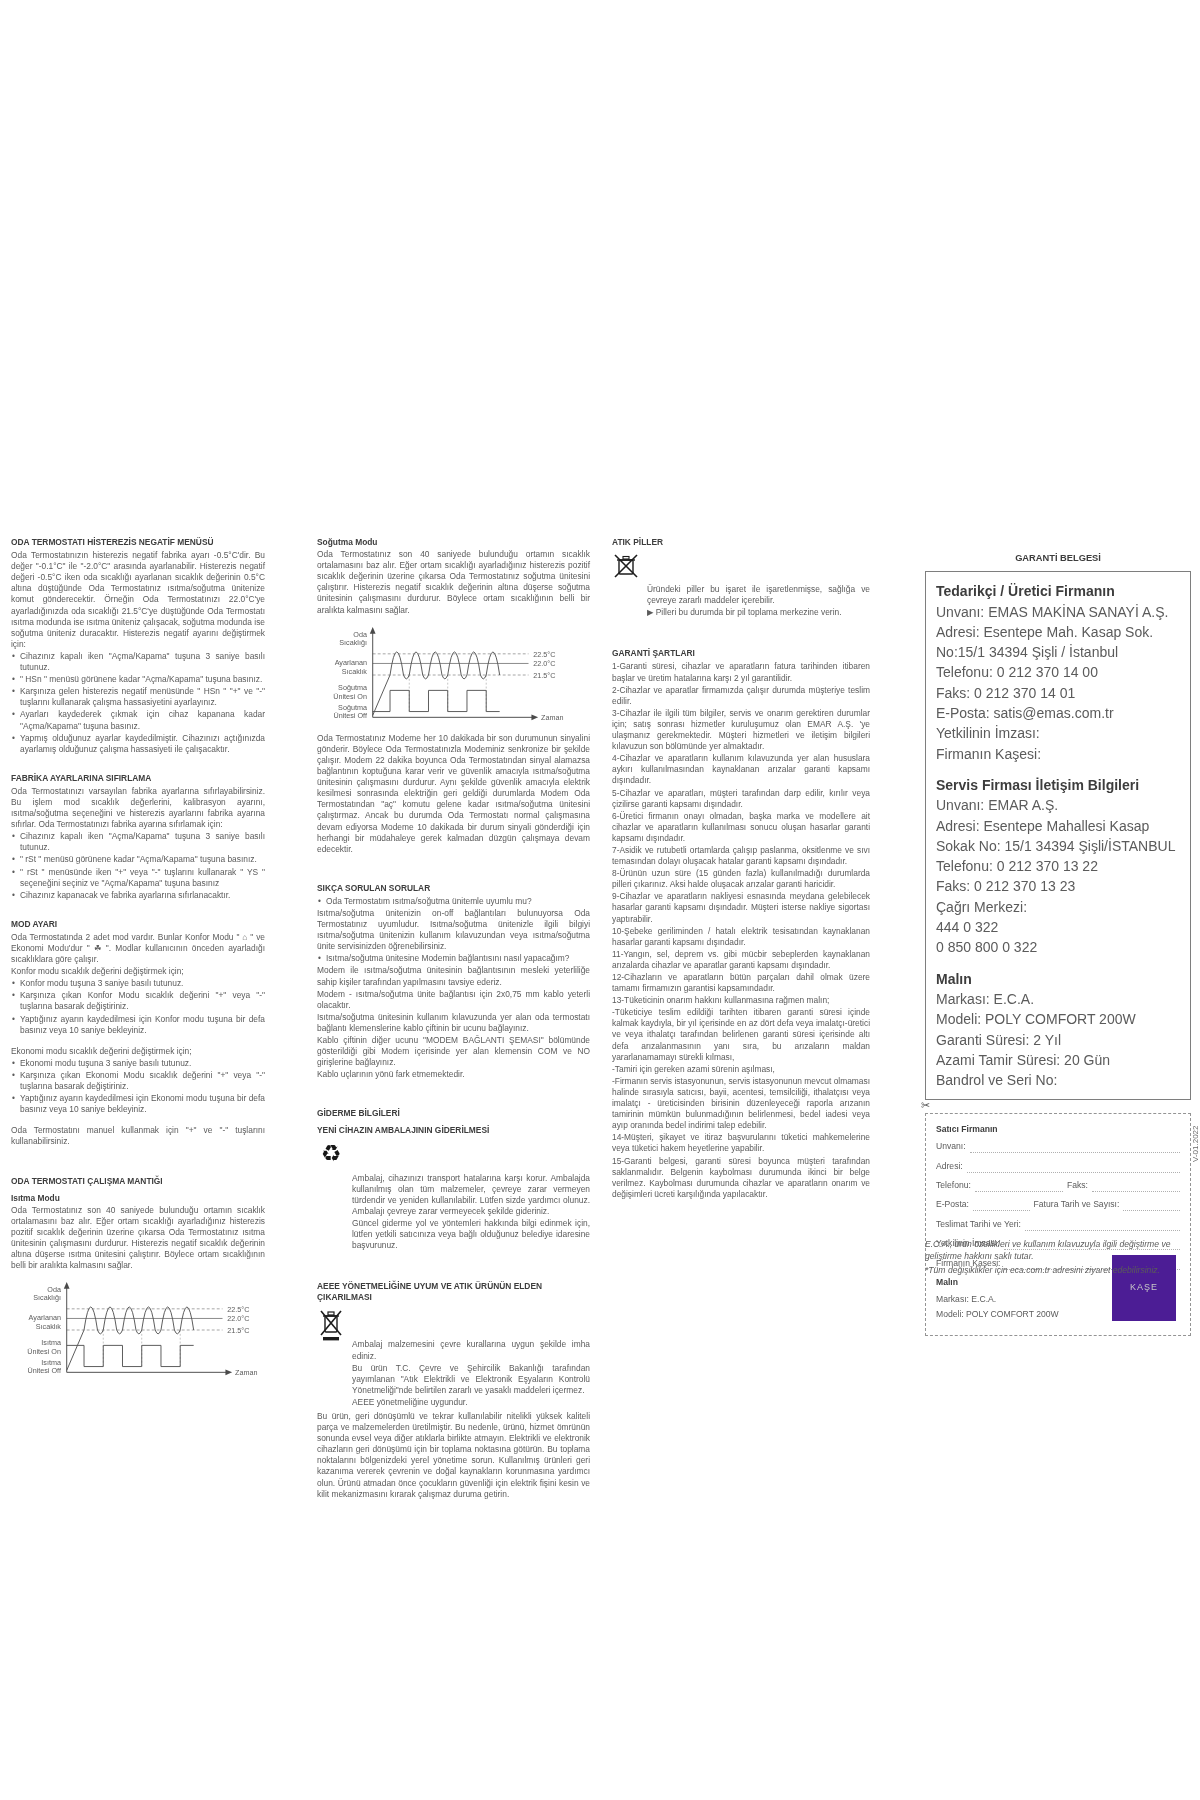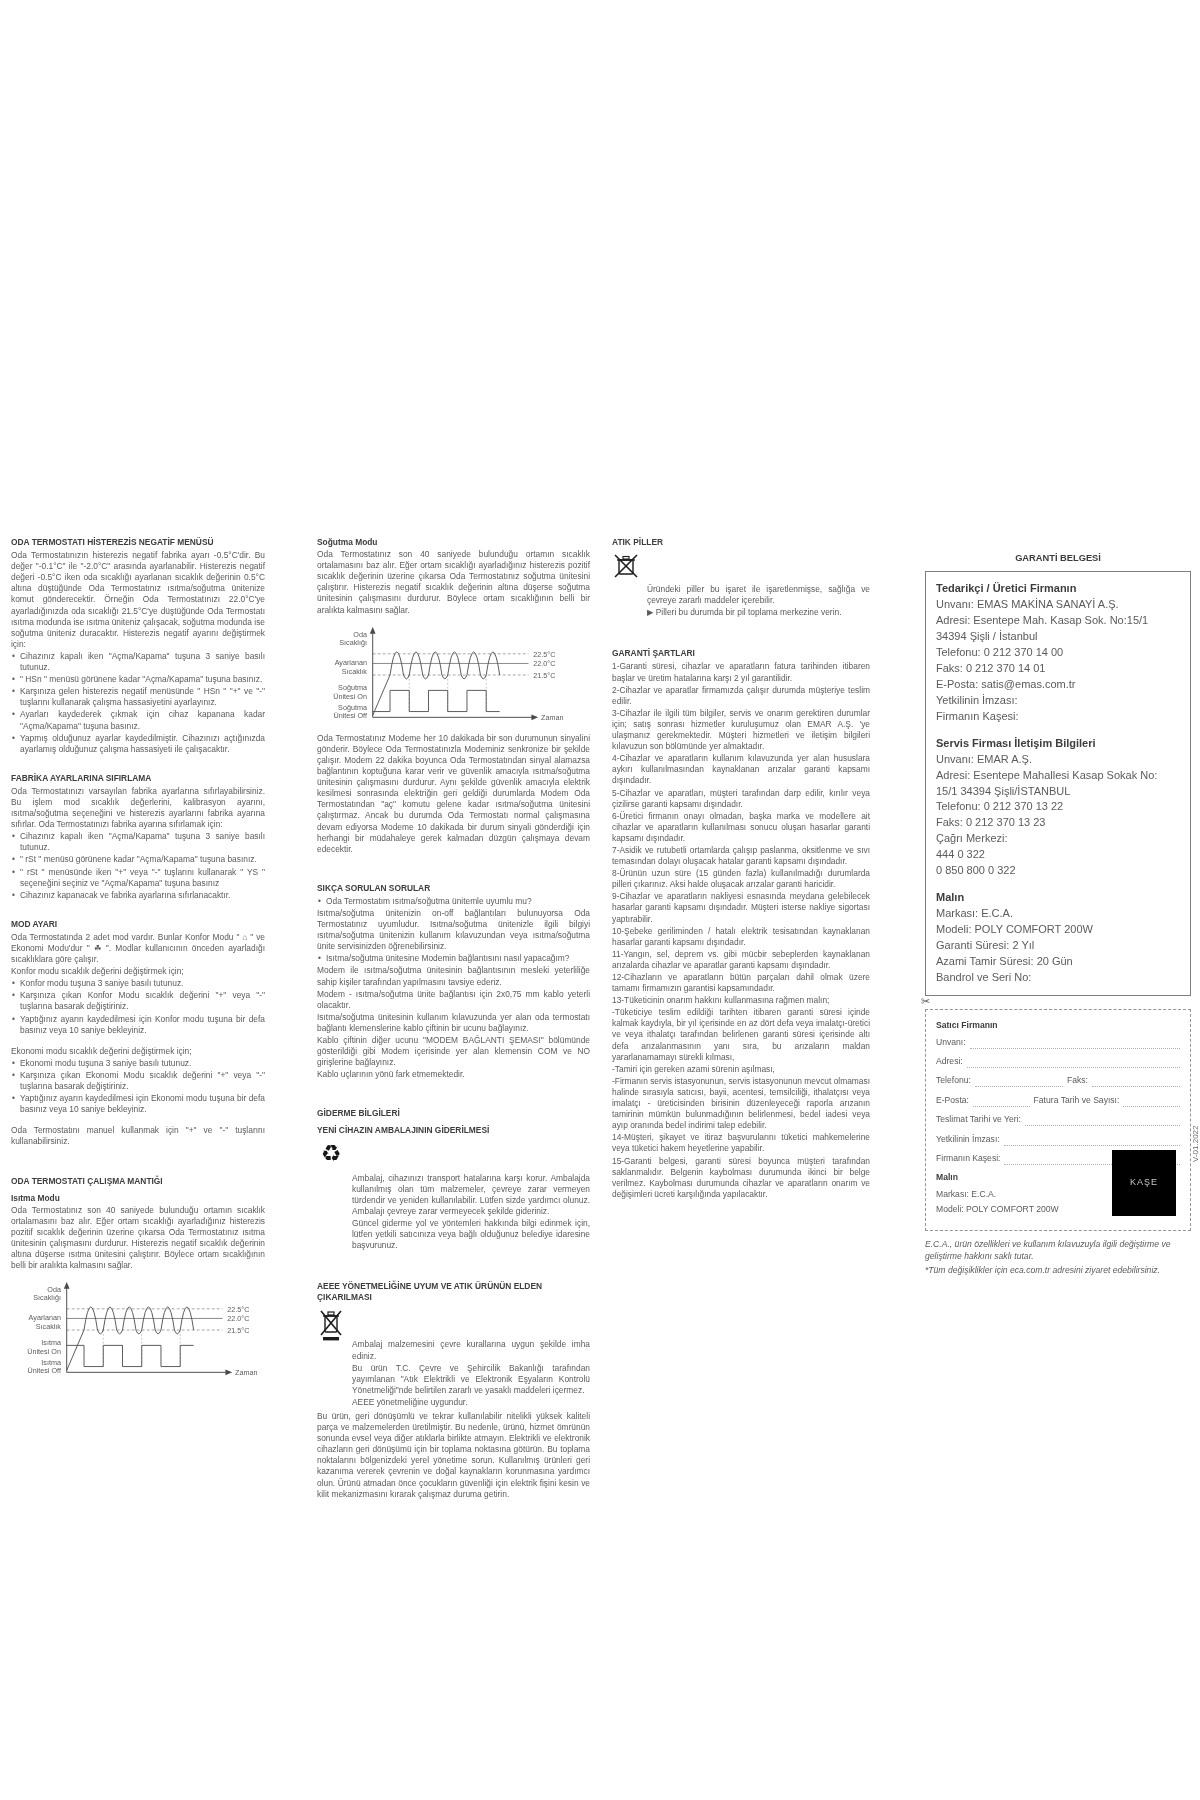--- a/index.html
+++ b/index.html
@@ -24,33 +24,33 @@
   .diagram{margin:7px 0 3px -2px;}
   svg text{font-family:"Liberation Sans",sans-serif;font-size:7.5px;fill:#5b5b5b;}
   .axis{stroke:#4a4a4a;stroke-width:1;}
   .axisfill{fill:#4a4a4a;}
   .dash{stroke:#8a8a8a;stroke-width:0.8;stroke-dasharray:3,2.2;}
   .solidline{stroke:#7a7a7a;stroke-width:0.9;}
   .vdash{stroke:#9c9c9c;stroke-width:0.6;stroke-dasharray:2,2;}
   .wave{fill:none;stroke:#565656;stroke-width:1;}
   
   .g-title{text-align:center;font-weight:700;color:#3d3d3d;font-size:9.3px;margin-bottom:7px;margin-top:31px;}
-  .gbox{border:1px solid #7e7e7e;padding:9px 10px;font-size:11px;line-height:1.45;}
+  .gbox{border:1px solid #7e7e7e;padding:9px 10px;font-size:14px;line-height:1.45;}
   .gbox .grp{margin-bottom:11px;}
   .gbox .grp.last{margin-bottom:0;}
   .grp-h{font-weight:700;color:#3d3d3d;}
   .cutline{position:relative;height:13px;}
   .scissors{position:absolute;left:-4px;top:-1px;font-family:"DejaVu Sans",sans-serif;font-size:11px;color:#555;}
   .dbox{position:relative;border:1px dashed #949494;padding:9px 10px 12px;font-size:8.6px;line-height:1.5;}
   .frow{display:flex;align-items:flex-end;gap:4px;margin-bottom:6.5px;justify-content:center;}
   .flabel{white-space:nowrap;}
   .leader{flex:1;border-bottom:1px dotted #b0b0b0;height:8px;min-width:10px;}
   .dbox .grp-h{margin-bottom:4px;}
   .dbox .mal-lines .line{margin-bottom:2px;}
-  .stamp{position:absolute;right:14px;bottom:14px;width:64px;height:66px;background:#000000;
+  .stamp{position:absolute;right:14px;bottom:14px;width:64px;height:66px;background:#4c1d95;
          color:#c7c7c7;display:flex;align-items:center;justify-content:center;font-size:9px;letter-spacing:1px;}
   .version{position:absolute;left:1191px;top:1162px;transform:rotate(-90deg);transform-origin:left top;
            font-size:8px;color:#6a6a6a;white-space:nowrap;}
   .footer{position:absolute;left:925px;top:1238px;width:268px;font-size:8.6px;line-height:1.4;color:#5b5b5b;text-align:left;font-style:italic;}
   .footer .f2{margin-top:2px;}
 </style>
 </head>
 <body>
 
 <div class="page">

